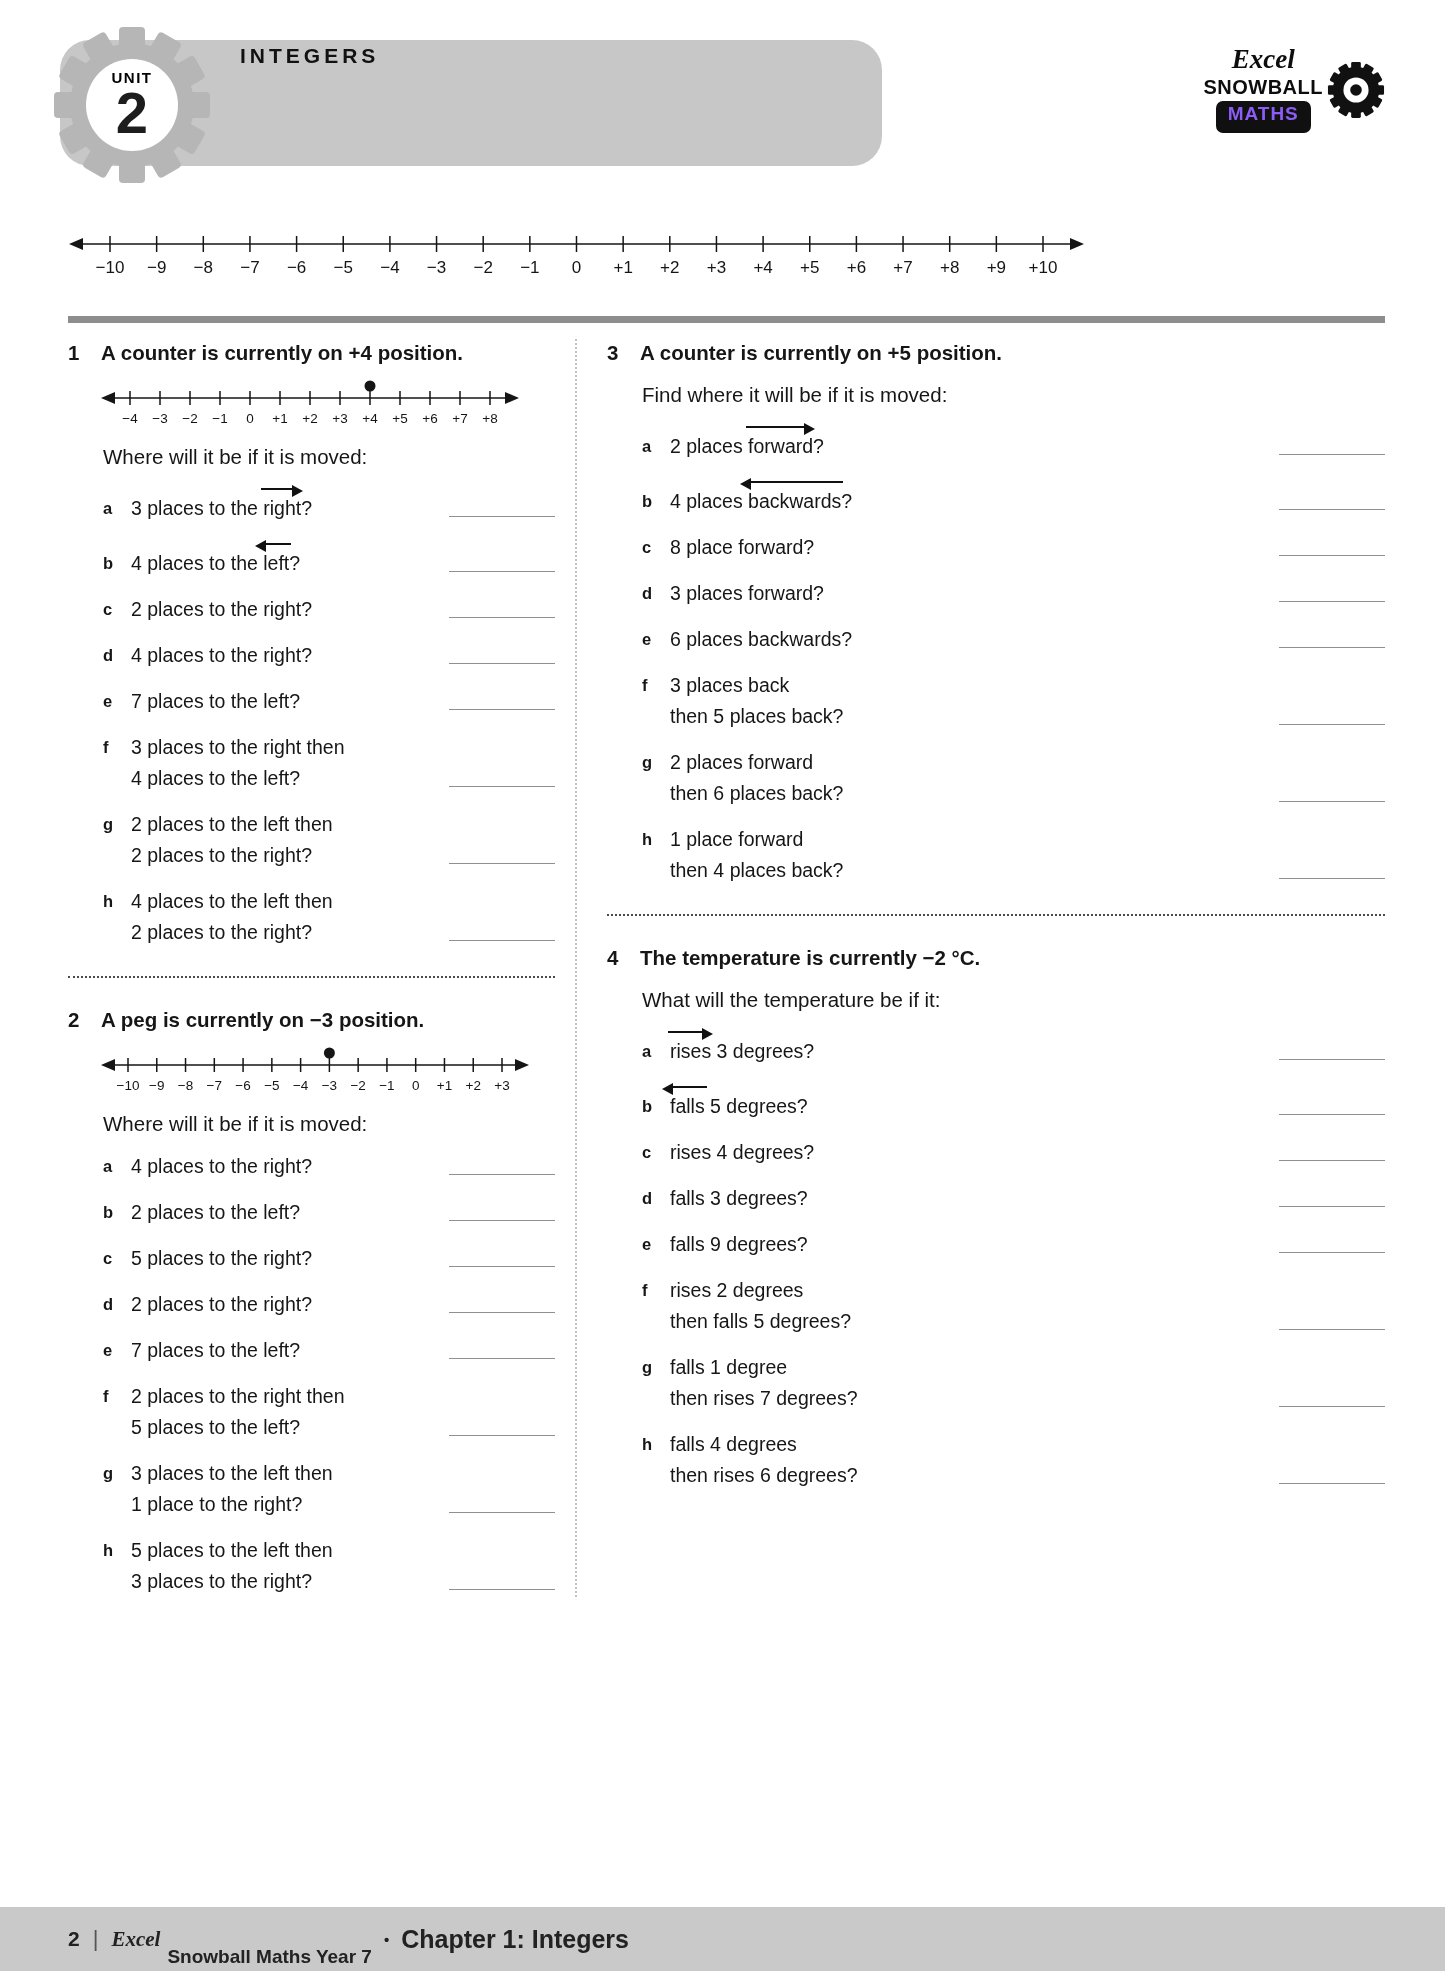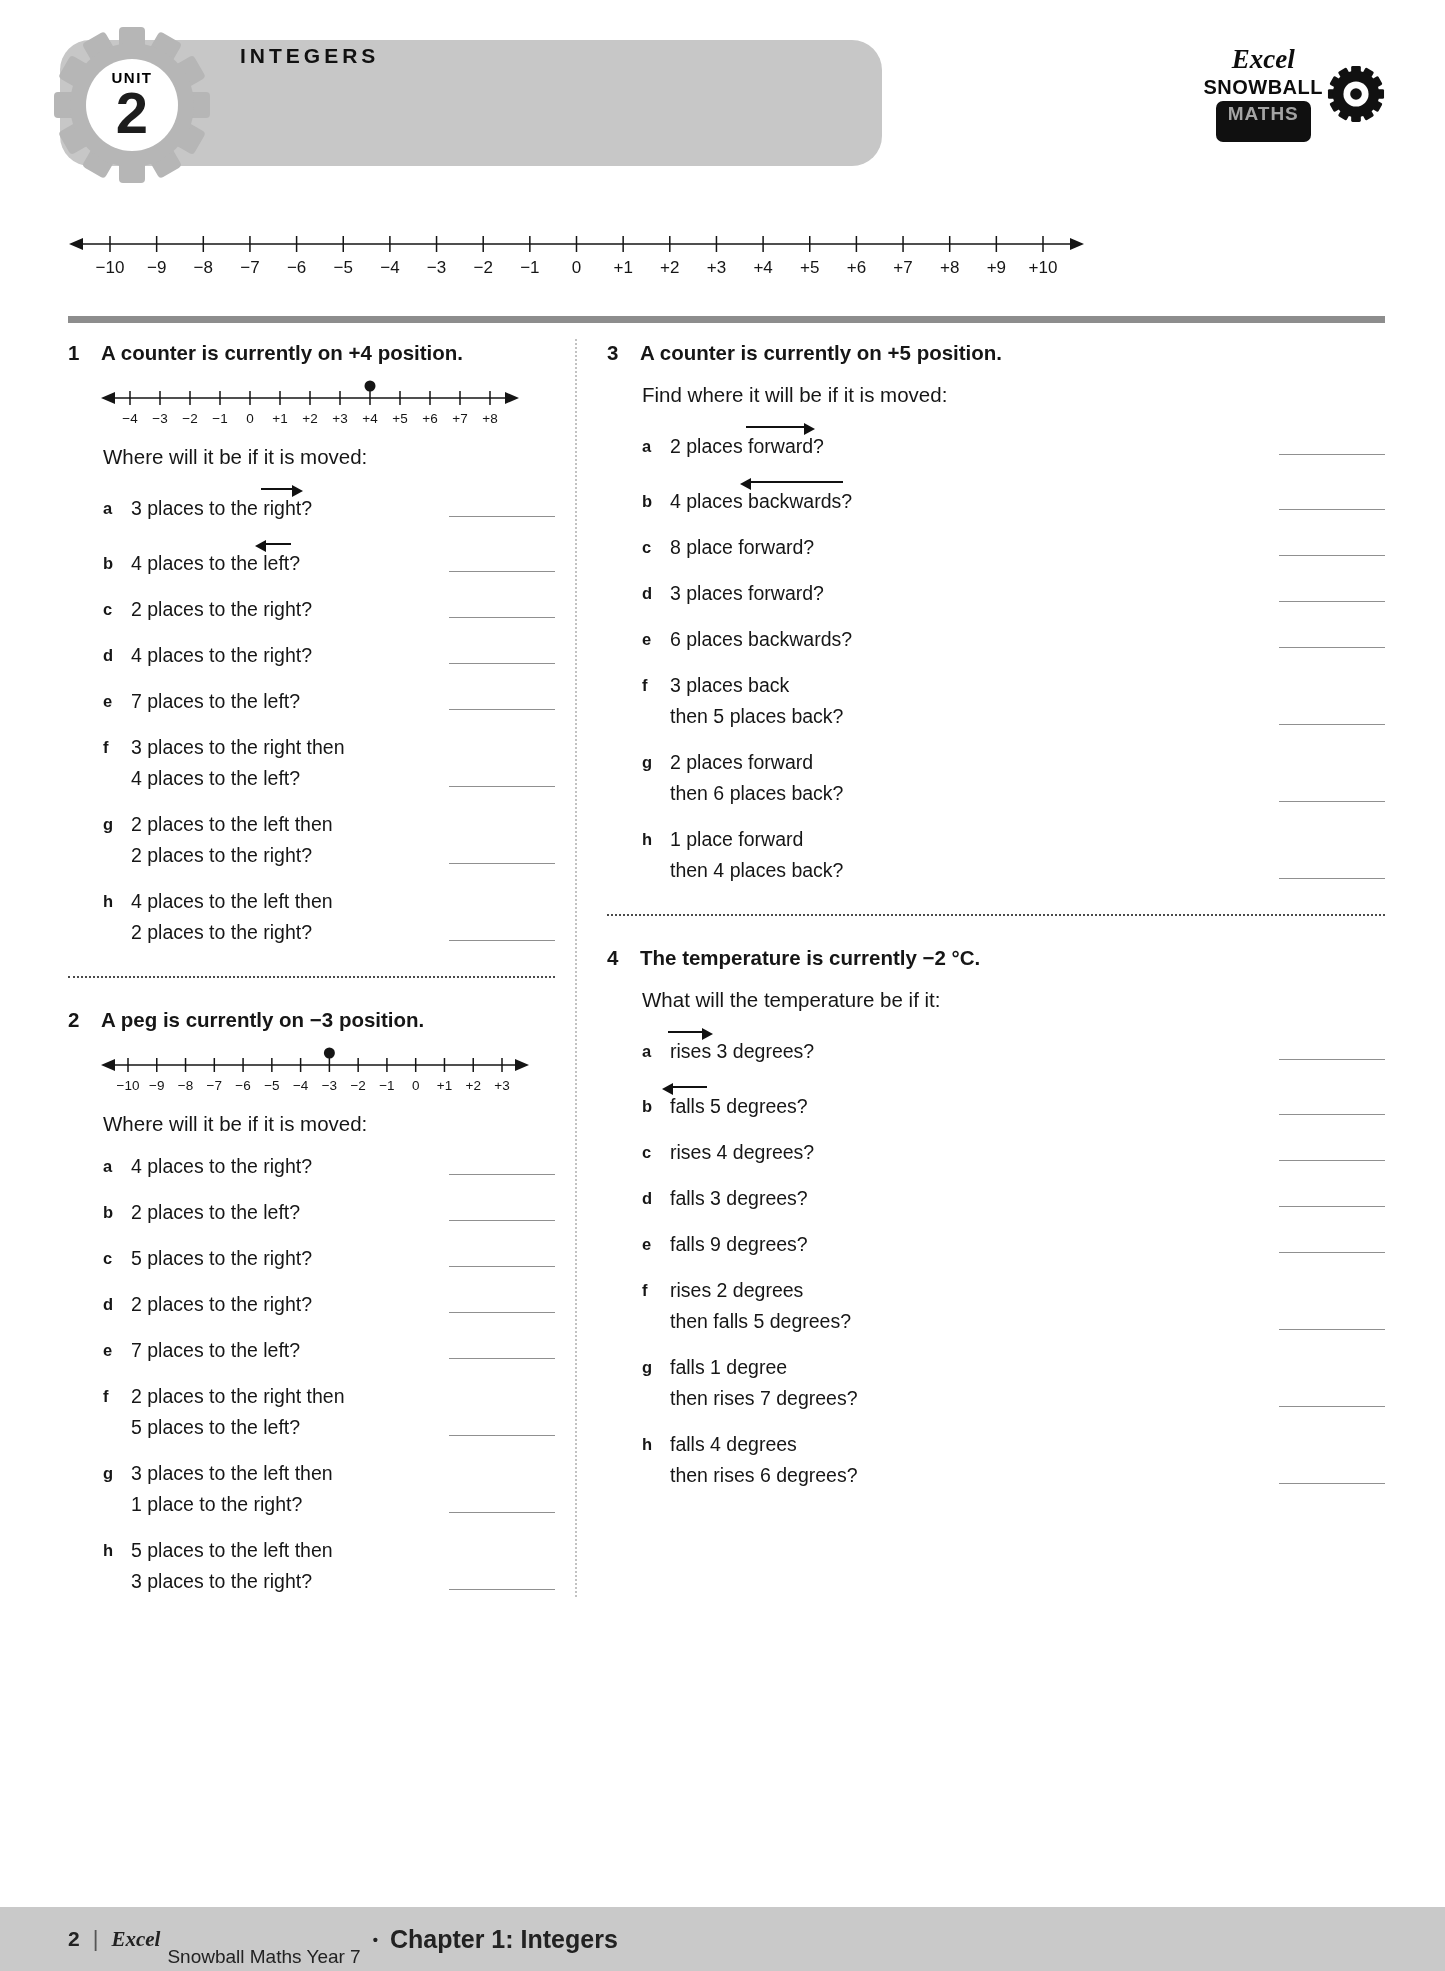--- a/index.html
+++ b/index.html
@@ -17,21 +17,21 @@
   .unit-text { position:absolute; inset:0; display:flex; flex-direction:column; align-items:center; justify-content:center; }
   .unit-label { font-size:15px; font-weight:700; letter-spacing:1.5px; color:#000000; }
   .unit-number { font-size:58px; font-weight:700; line-height:1; margin-top:-2px; color:#1d1d1d; }
   .header-text { position:absolute; left:172px; top:44px; }
   .eyebrow { font-size:21px; font-weight:700; letter-spacing:4px; color:#111; }
   .title { font-size:37px; font-weight:400; margin:10px 0 0 0; color:#1c1c1c; }
   .brand { position:absolute; right:0; top:46px; display:flex; align-items:center; }
   .brand-text { display:flex; flex-direction:column; align-items:center; }
   .brand-excel { font-family:"Liberation Serif","DejaVu Serif",serif; font-style:italic; font-weight:700; font-size:27px; line-height:1; color:#0d0d0d; }
   .brand-snowball { font-weight:700; font-size:20px; letter-spacing:0.5px; margin-top:3px; color:#0d0d0d; }
-  .brand-maths { background:#101010; color:#a3a3a3; font-weight:700; font-size:19px; letter-spacing:1px; padding:2px 12px 17px; border-radius:7px; margin-top:2px; }
+  .brand-maths { background:#101010; color:#8b5cf6; font-weight:700; font-size:19px; letter-spacing:1px; padding:2px 12px 8px; border-radius:7px; margin-top:2px; }
   .brand-gear { margin-left:4px; }
 
   
   .content { margin:0 60px 0 68px; }
   .main-nl { margin-top:18px; }
   .thick-bar { height:7px; background:#8d8d8d; margin-top:34px; }
 
   .columns { display:flex; margin-top:16px; align-items:stretch; }
   .col-left { width:487px; flex:none; }
   .v-dotted { border-left:2px dotted #c2c2c2; margin-left:20px; margin-right:30px; width:0; }
@@ -59,21 +59,21 @@
   .arr.left { left:2px; right:-2px; }
   .arr.left::before { content:""; position:absolute; left:-10px; top:-5px; width:0; height:0;
     border-right:11px solid #111; border-top:6px solid transparent; border-bottom:6px solid transparent; }
 
   
   .footer { position:absolute; left:0; right:0; bottom:0; height:64px; background:#c9c9c9;
     display:flex; align-items:center; padding-left:68px; box-sizing:border-box; color:#222; }
   .f-page { font-size:21px; font-weight:700; }
   .f-sep { margin:0 13px; color:#555; font-size:22px; font-weight:400; }
   .f-excel { font-family:"Liberation Serif","DejaVu Serif",serif; font-style:italic; font-weight:700; font-size:21px; }
-  .f-series { font-weight:400; font-size:19px; margin-left:7px;margin-top:36px; }
+  .f-series { font-weight:700; font-size:19px; margin-left:7px;margin-top:36px; }
   .f-bullet { margin:0 12px; font-weight:700; font-size:15px; }
   .f-chapter { font-weight:700; font-size:25px; }
 </style>
 </head>
 <body>
 
 <div class="page">
 
   <header class="header">
     <div class="banner"></div>

